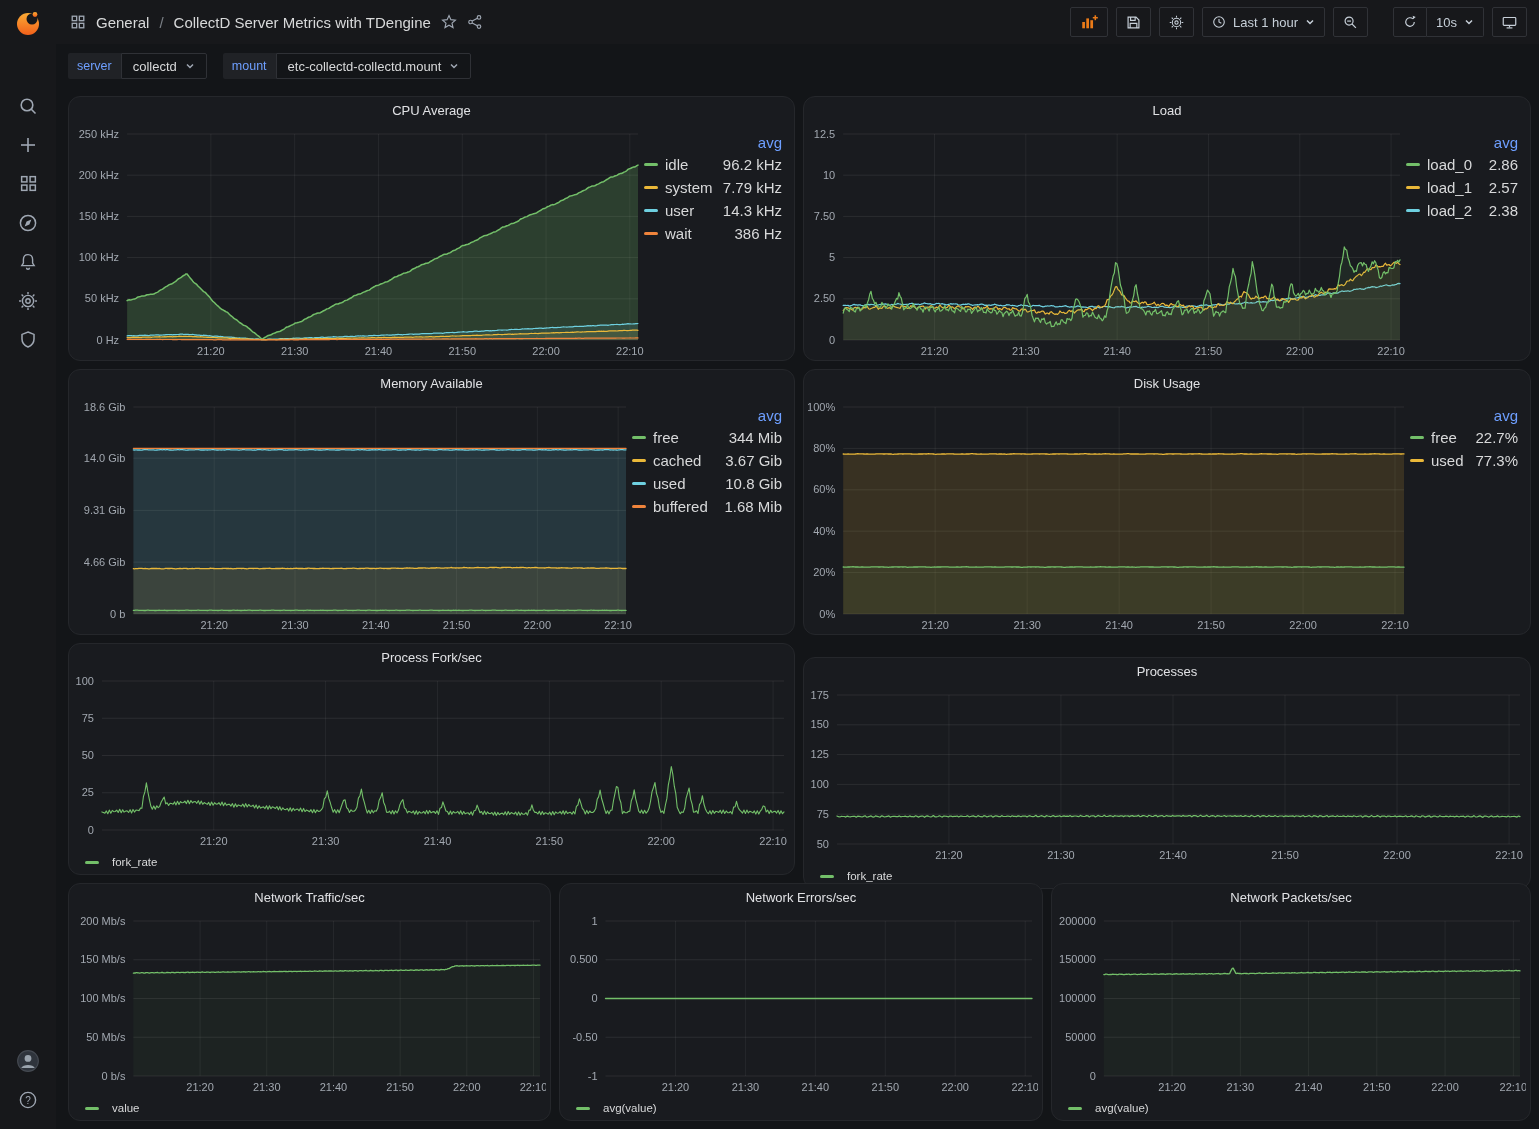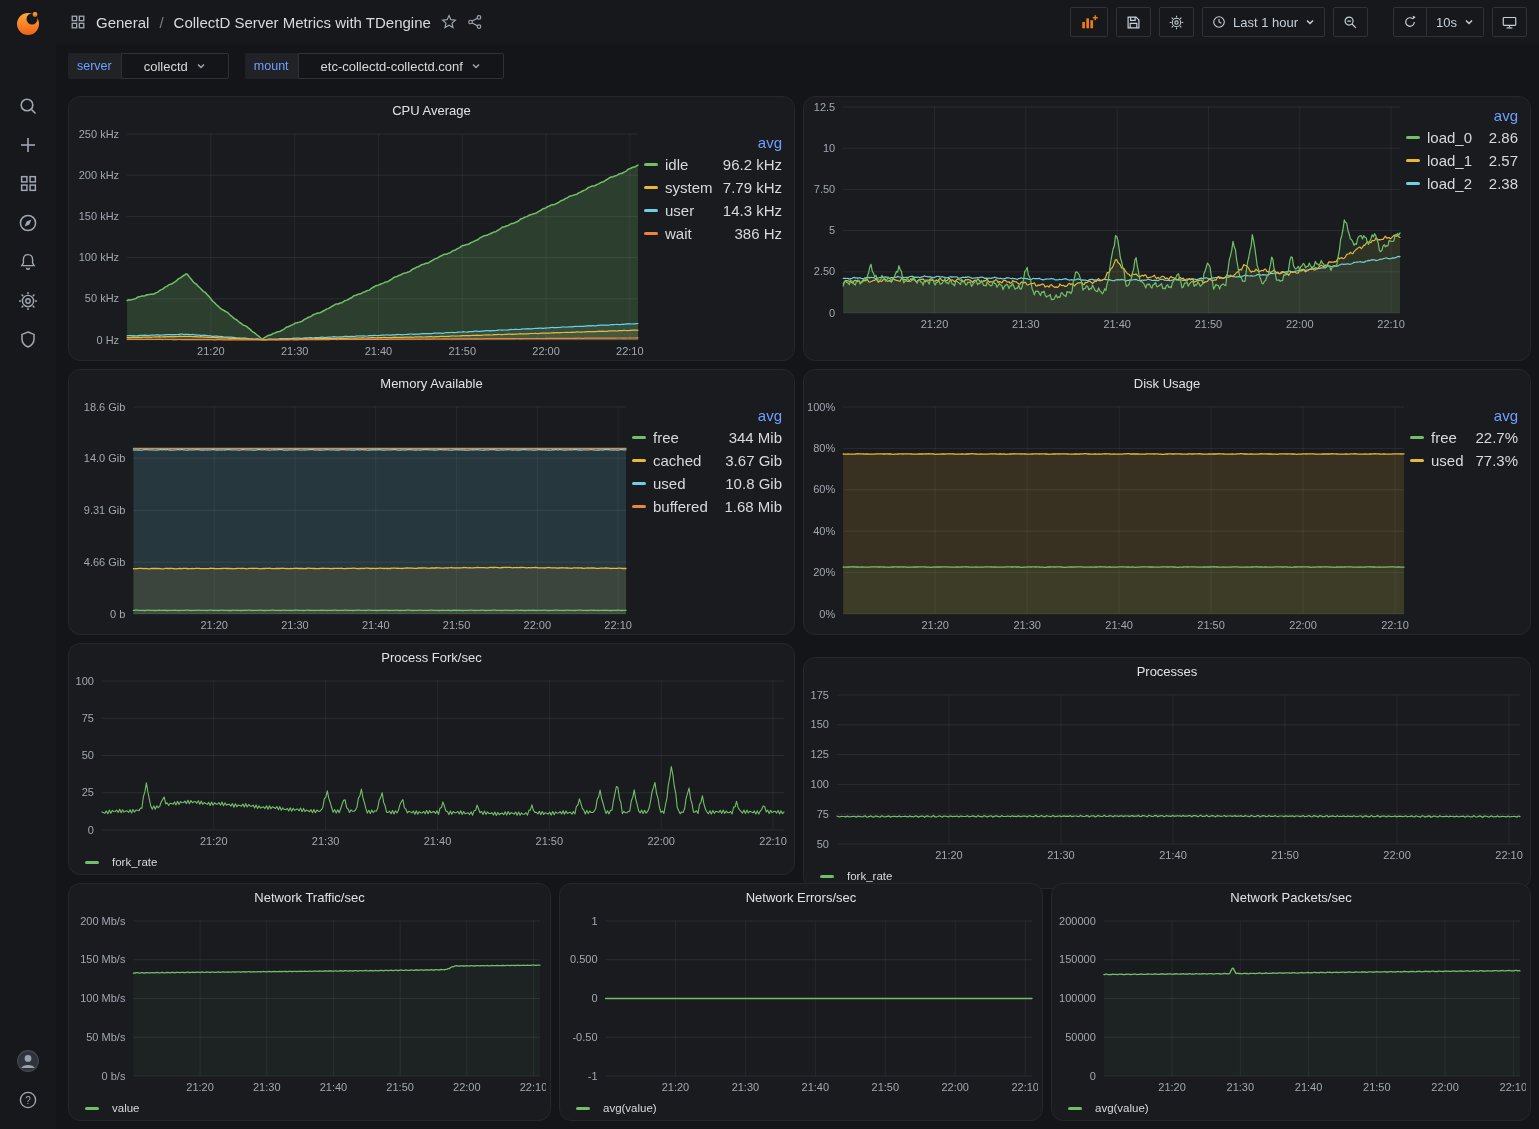--- a/index.html
+++ b/index.html
@@ -25,21 +25,21 @@
   .btn-group{display:flex;margin-left:25px;}
   .btn-group .tb{margin-left:0;}
   .btn-group .tb + .tb{border-left:none;border-radius:0 2px 2px 0;}
   .btn-group .tb:first-child{border-radius:2px 0 0 2px;}
   
   #submenu{position:fixed;left:56px;top:44px;height:44px;display:flex;align-items:center;gap:16px;
     padding-left:12px;z-index:3;}
   .var{display:flex;align-items:center;}
   .var-label{height:26px;line-height:26px;padding:0 9px;background:#202226;color:#6e9fff;
     font-size:12.5px;border-radius:2px 0 0 2px;}
-  .var-value{height:24px;display:flex;align-items:center;gap:8px;padding:0 22px;background:#131518;
+  .var-value{height:24px;display:flex;align-items:center;gap:8px;padding:0 11px;background:#131518;
     border:1px solid #2f3136;border-radius:0 2px 2px 0;color:#d8d9da;cursor:pointer;font-size:13px;}
   
   #dash{position:fixed;left:56px;top:88px;right:0;bottom:0;}
   .panel{position:absolute;background:#191b1f;border:1px solid #25272b;border-radius:12px;
     box-sizing:border-box;display:flex;flex-direction:column;}
   .panel-title{height:27px;line-height:27px;text-align:center;font-size:13px;color:#e0e1e4;
     cursor:pointer;flex:0 0 auto;font-weight:500;}
   .panel-content{flex:1;display:flex;min-height:0;padding:0 4px;}
   .chart{flex:1;min-width:0;}
   .chart svg{display:block;}
@@ -258,21 +258,21 @@
     <span class="var-value">
       <span>collectd</span>
       <svg width="10" height="10" viewBox="0 0 10 10" stroke="#9fa7b3" fill="none" stroke-width="1.5">
           <polyline points="2,3.5 5,6.5 8,3.5"></polyline>
         </svg>
     </span>
   </div>
   <div class="var">
     <span class="var-label">mount</span>
     <span class="var-value">
-      <span>etc-collectd-collectd.conf</span>
+      <span>etc-collectd-collectd.mount</span>
       <svg width="10" height="10" viewBox="0 0 10 10" stroke="#9fa7b3" fill="none" stroke-width="1.5">
           <polyline points="2,3.5 5,6.5 8,3.5"></polyline>
         </svg>
     </span>
   </div>
 </div>
 
 <div id="dash">
 
   <div class="panel p0">
@@ -334,20 +334,21 @@
           <div class="lg-row">
             <span class="lg-swatch" style="background: rgb(239, 132, 60);"></span>
             <span class="lg-name">wait</span>
             <span class="lg-val">386 Hz</span>
           </div>
         </div>
     </div>
   </div>
 
   <div class="panel p1">
+    <div class="panel-title">Load</div>
     <div class="panel-content">
       <div class="chart">
           <svg width="598" height="236">
             <line x1="35.2" y1="216" x2="592" y2="216" stroke="rgba(255,255,255,0.08)" stroke-width="1"></line>
             <text x="27.200000000000003" y="219.5" text-anchor="end" font-size="11" fill="#a2a8b0" font-family="Liberation Sans, sans-serif">0</text>
             <line x1="35.2" y1="174.8" x2="592" y2="174.8" stroke="rgba(255,255,255,0.08)" stroke-width="1"></line>
             <text x="27.200000000000003" y="178.3" text-anchor="end" font-size="11" fill="#a2a8b0" font-family="Liberation Sans, sans-serif">2.50</text>
             <line x1="35.2" y1="133.6" x2="592" y2="133.6" stroke="rgba(255,255,255,0.08)" stroke-width="1"></line>
             <text x="27.200000000000003" y="137.1" text-anchor="end" font-size="11" fill="#a2a8b0" font-family="Liberation Sans, sans-serif">5</text>
             <line x1="35.2" y1="92.4" x2="592" y2="92.4" stroke="rgba(255,255,255,0.08)" stroke-width="1"></line>

